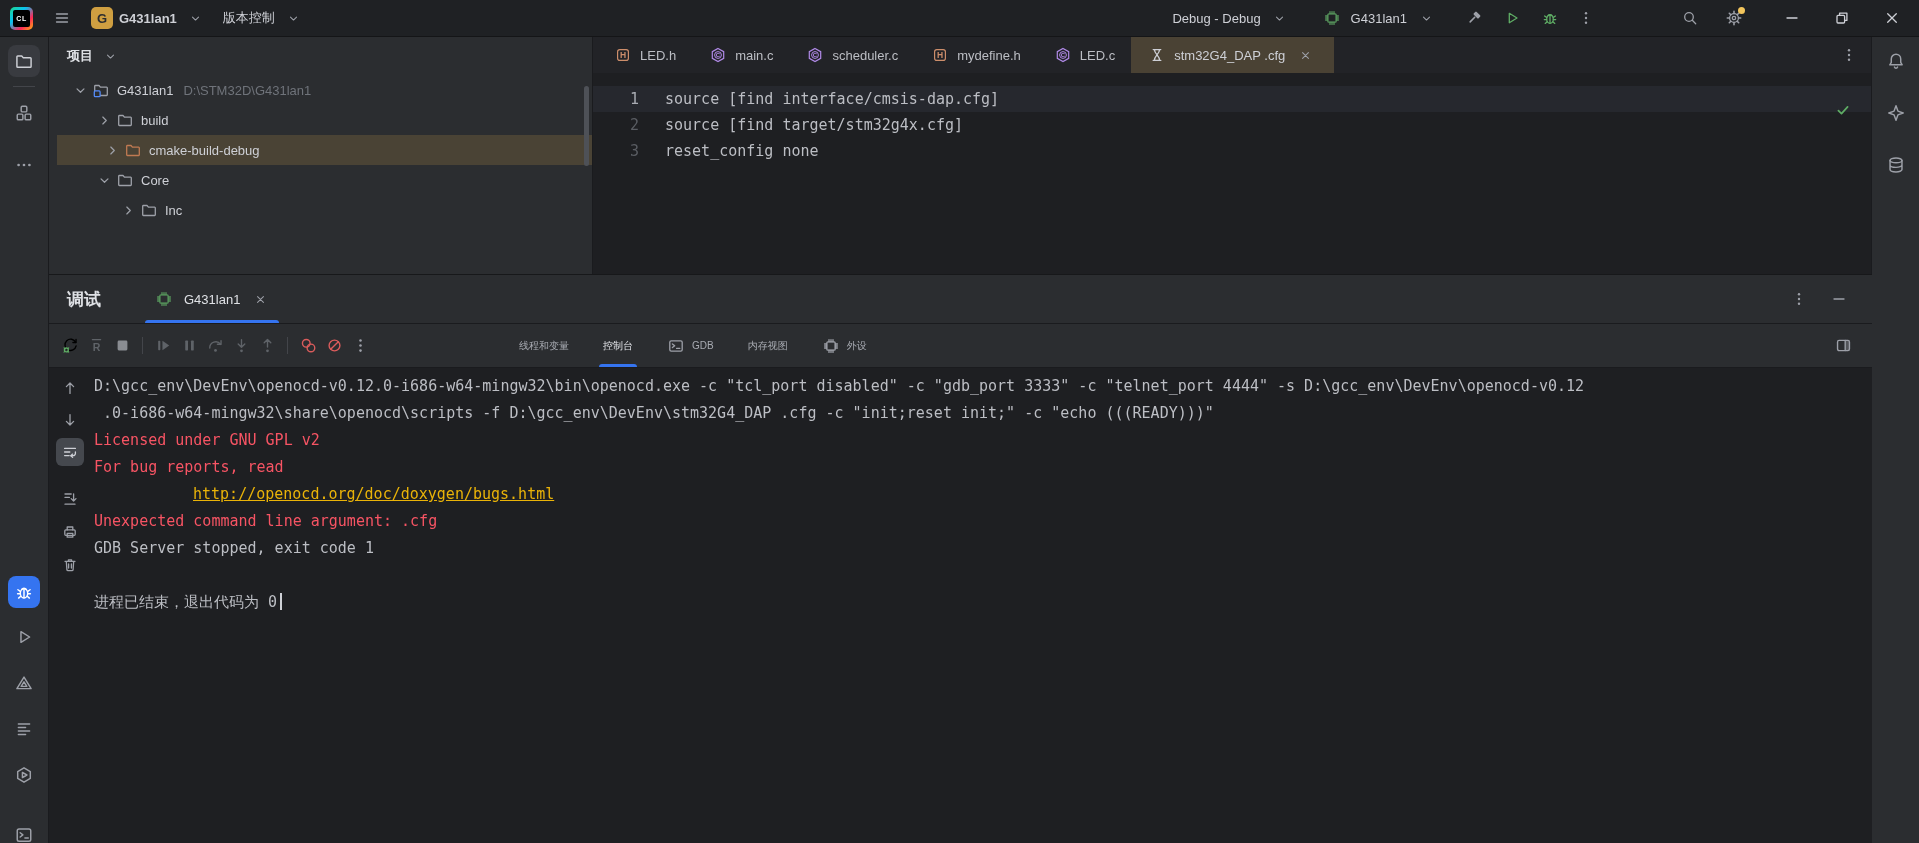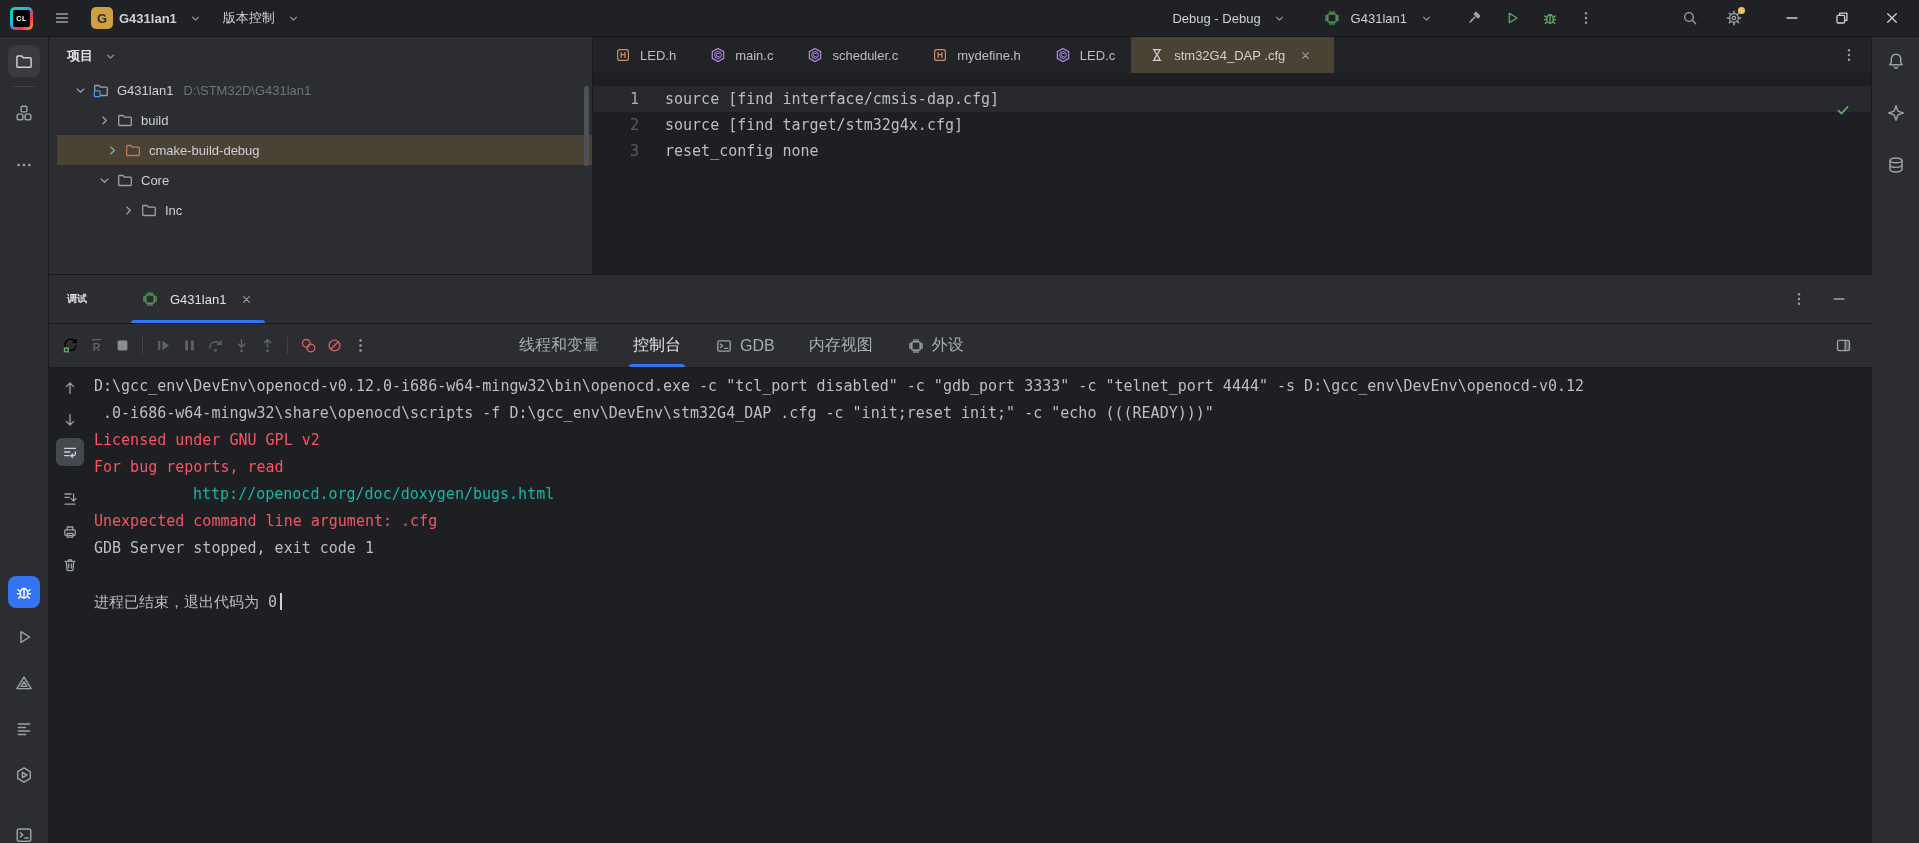--- a/index.html
+++ b/index.html
@@ -64,46 +64,46 @@
   .cl.current .num{color:#a8abb2;}
   .inspect{position:absolute;top:60px;right:16px;color:#5fad65;}
 
   
   .right-strip{position:absolute;top:37px;right:0;bottom:0;width:47px;background:#2b2d30;border-left:1px solid #1a1b1e;}
   .right-strip .strip-btn{left:8px;}
 
   
   .debug-panel{position:absolute;top:274px;left:49px;right:47px;bottom:0;background:#1e1f22;border-top:1px solid #17181a;}
   .dbg-header{height:48px;background:#2b2d30;border-bottom:1px solid #1a1b1e;display:flex;align-items:center;padding:0 20px 0 18px;}
-  .dbg-title{font-size:10px;font-weight:bold;color:#dfe1e5;}
+  .dbg-title{font-size:17px;font-weight:bold;color:#dfe1e5;}
   .session-tab{position:relative;height:48px;display:flex;align-items:center;gap:7px;padding:0 12px;margin-left:38px;font-size:13px;color:#dfe1e5;}
   .session-tab::after{content:"";position:absolute;left:6px;right:6px;bottom:0;height:3px;border-radius:3px 3px 0 0;background:#3574f0;}
   .hdr-actions{margin-left:auto;display:flex;align-items:center;gap:14px;}
 
   .dbg-toolbar{height:43px;background:#2b2d30;border-bottom:1px solid #1a1b1e;display:flex;align-items:center;padding:0 16px 0 8px;}
   .tbtn{display:grid;place-items:center;width:26px;height:26px;border:none;background:transparent;border-radius:5px;padding:0;}
   .tbtn svg{width:17px;height:17px;}
   .tsep{width:1px;height:17px;background:#43454a;margin:0 7px;flex:none;}
   .dtabs{display:flex;align-items:center;gap:34px;margin-left:146px;height:43px;}
-  .dtab{position:relative;height:43px;display:flex;align-items:center;gap:7px;font-size:16px;color:#a8abb2;}
+  .dtab{position:relative;height:43px;display:flex;align-items:center;gap:7px;font-size:10px;color:#a8abb2;}
   .dtab.active{color:#dfe1e5;}
   .dtab.active::after{content:"";position:absolute;left:-4px;right:-4px;bottom:0;height:3px;border-radius:3px 3px 0 0;background:#3574f0;}
   .dtab .ticon{width:18px;height:18px;}
   .toolbar-right{margin-left:auto;}
 
   .console{position:absolute;top:93px;left:0;right:0;bottom:0;background:#1e1f22;}
   .con-gutter{position:absolute;top:0;left:0;bottom:0;width:42px;}
   .gbtn{position:absolute;left:7px;width:28px;height:28px;border:none;background:transparent;border-radius:6px;
         display:grid;place-items:center;color:#9da0a8;padding:0;}
   .gbtn svg{width:16px;height:16px;}
   .gbtn.on{background:#45484e;color:#ced0d6;}
   .con-body{position:absolute;top:5px;left:45px;right:6px;bottom:0;overflow:hidden;}
   .line{white-space:pre;font-family:"DejaVu Sans Mono","Liberation Mono",monospace;font-size:15px;line-height:27px;color:#bcbec4;}
   .line.error{color:#f75464;}
-  .line.link{color:#14b8a6;}
+  .line.link{color:#eab308;text-decoration:underline;}
   .line.indent{padding-left:99px;}
   .caret{display:inline-block;width:2px;height:17px;background:#ced0d6;margin-left:3px;vertical-align:-3px;}
 </style>
 </head>
 <body>
 
 <div id="app">
 
   <header class="titlebar">
     <div class="tb-left">

